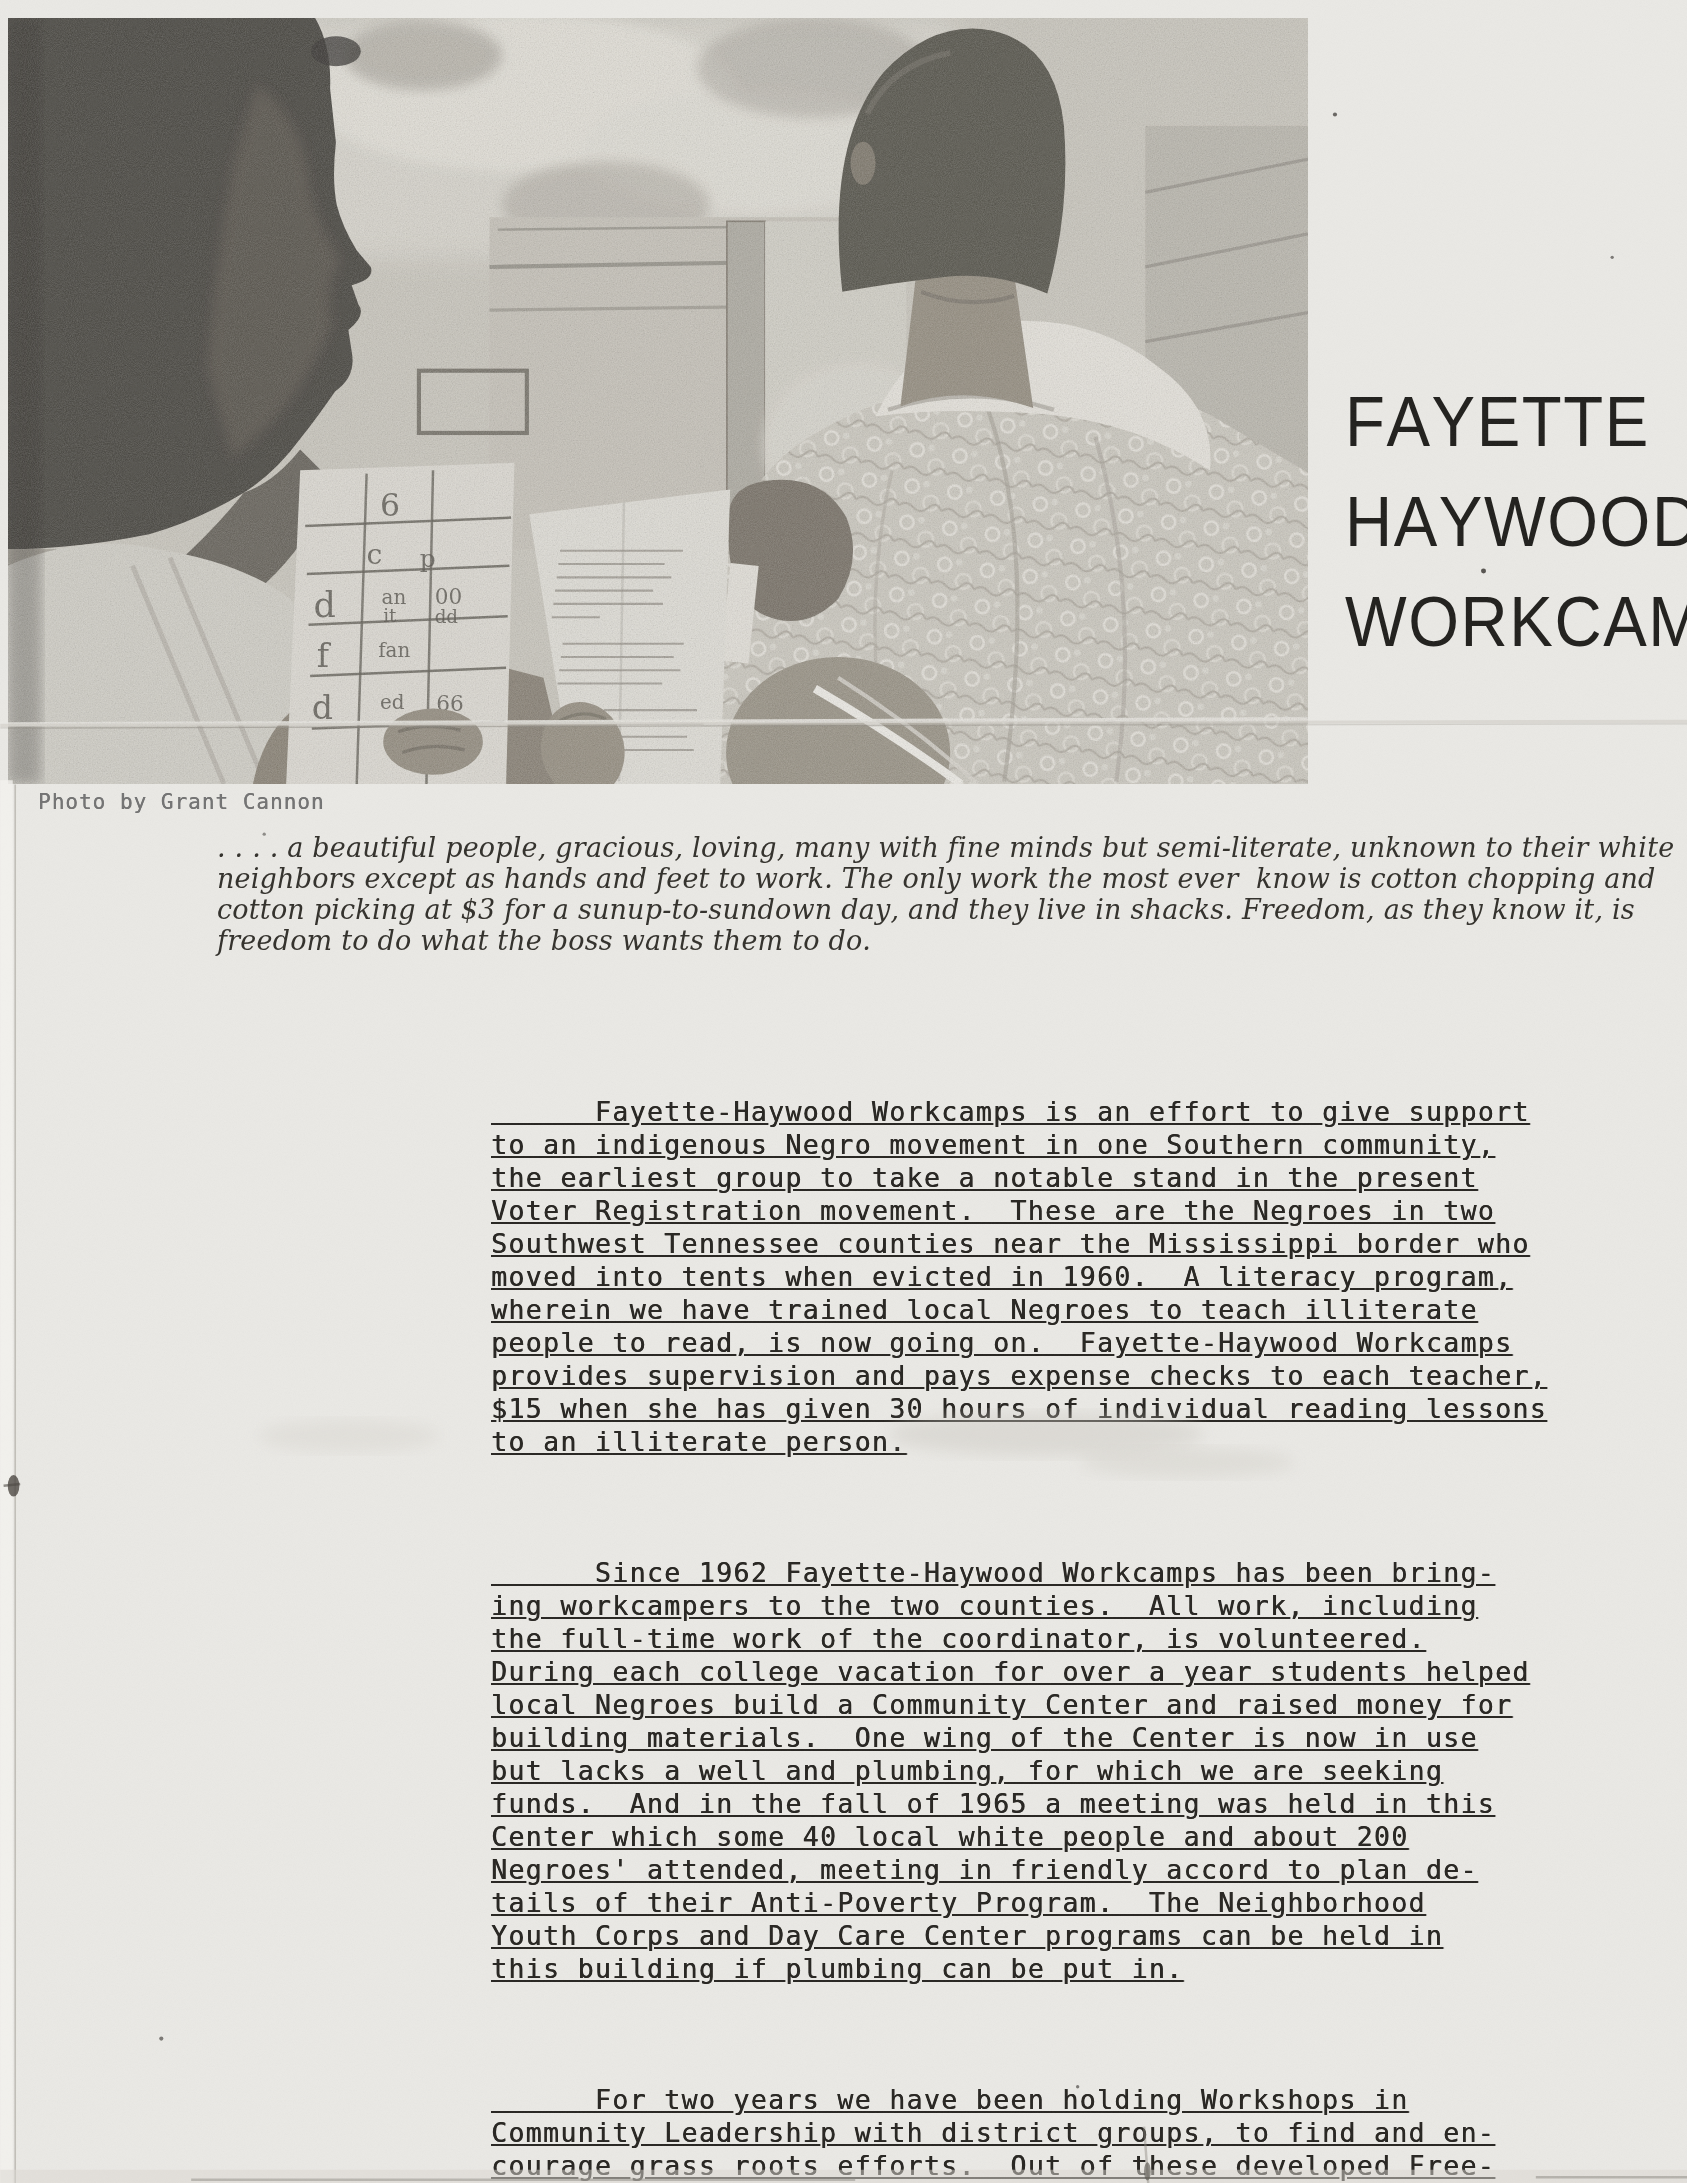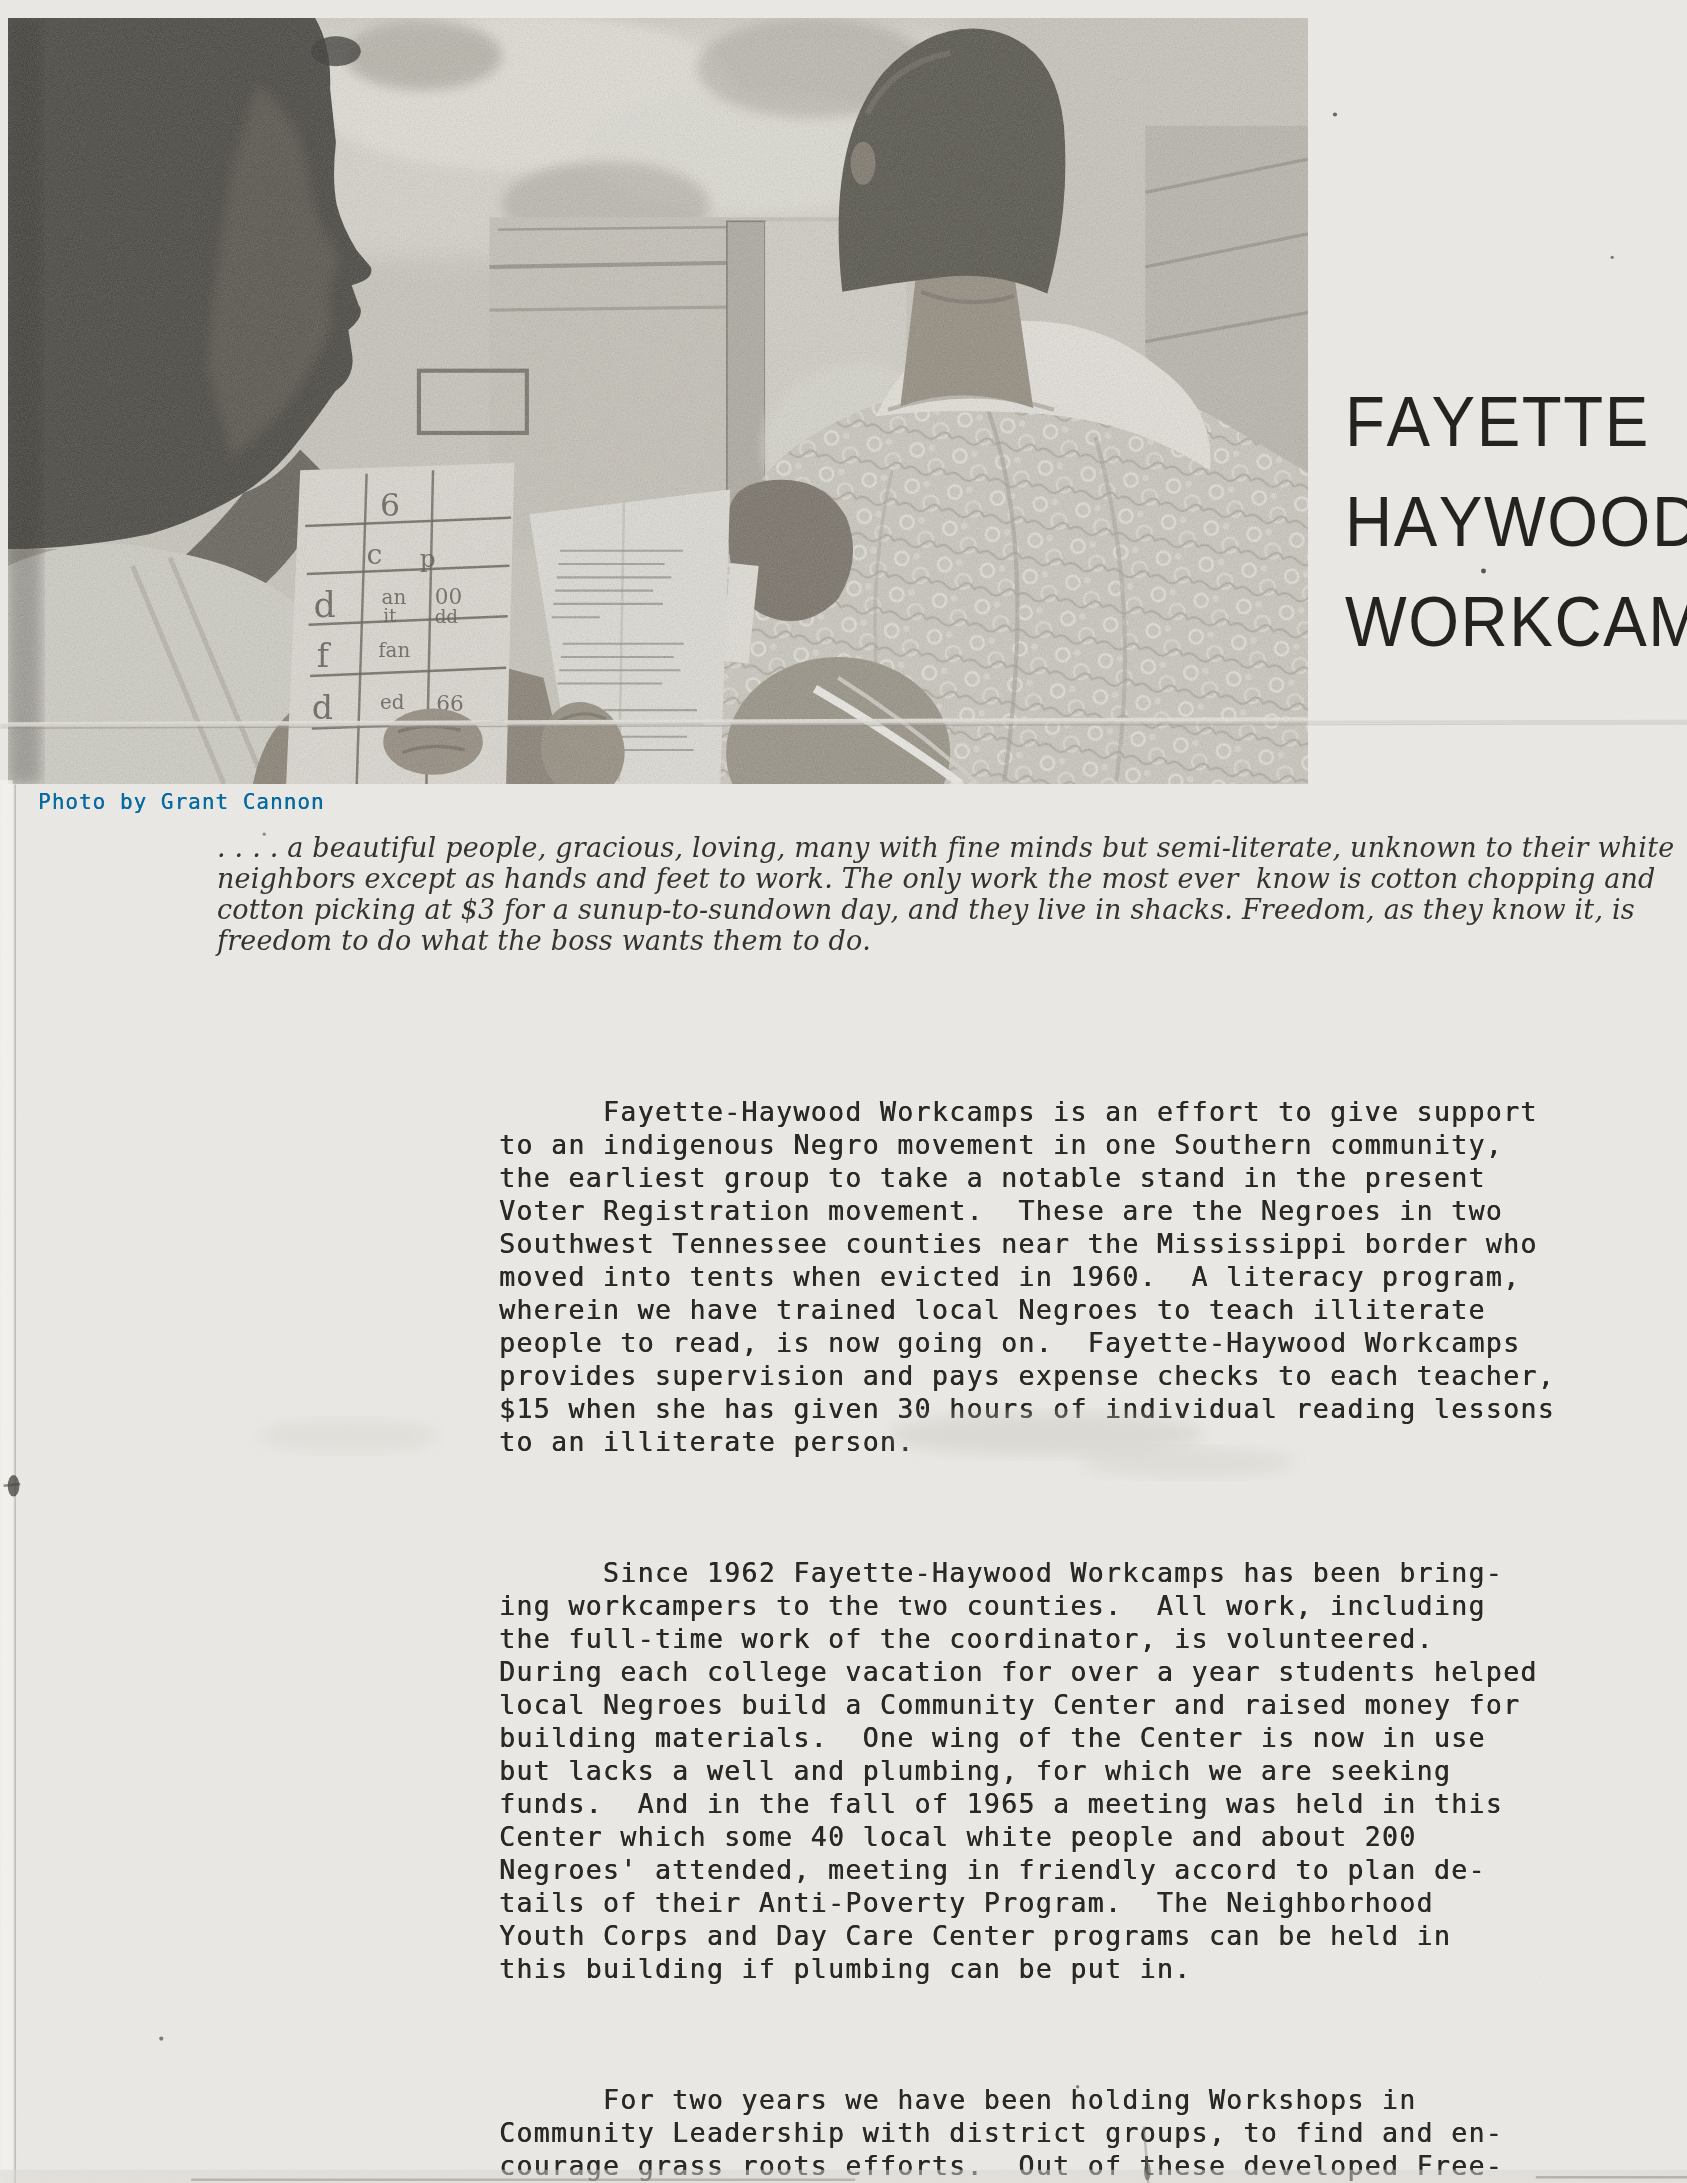--- a/index.html
+++ b/index.html
@@ -8,31 +8,31 @@
   
   .photo-svg{position:absolute;left:8.3px;top:18px;width:1300px;height:766px;z-index:1;}
   
   .masthead{position:absolute;left:1345px;top:372px;z-index:2;
     font-family:"Liberation Sans",sans-serif;font-size:71px;line-height:100px;
     letter-spacing:1.7px;color:#201f1c;white-space:nowrap;
     transform:scaleX(.92);transform-origin:left top;}
   
   .credit{position:absolute;left:38px;top:790px;z-index:2;
     font-family:"DejaVu Sans Mono",monospace;font-size:21px;letter-spacing:1px;
-    color:#0369a1;text-shadow:0.3px 0 0 currentColor;white-space:pre;}
+    color:#737373;text-shadow:0.3px 0 0 currentColor;white-space:pre;}
   
   .quote{position:absolute;left:217px;top:832px;z-index:2;
     font-family:"DejaVu Serif",serif;font-style:italic;font-size:27px;line-height:31px;
     color:#32302b;white-space:pre;letter-spacing:0.2px;}
   
   .bodytext{position:absolute;left:491px;top:1029px;z-index:2;
     font-family:"DejaVu Sans Mono",monospace;font-size:26.6px;line-height:33px;
     letter-spacing:1.3px;color:#272521;white-space:pre;
     text-shadow:0.4px 0 0 currentColor;}
-  .bodytext p{margin:0 0 32px 8px;}
+  .bodytext p{margin:0 0 32px 0;text-decoration:underline;}
   
   .texture-svg{position:absolute;left:0;top:0;width:1688px;height:2183px;z-index:5;
     pointer-events:none;}
 </style>
 </head>
 <body>
 
 <div class="page">
 
   <svg class="photo-svg" viewBox="0 0 1566 923" preserveAspectRatio="none">

